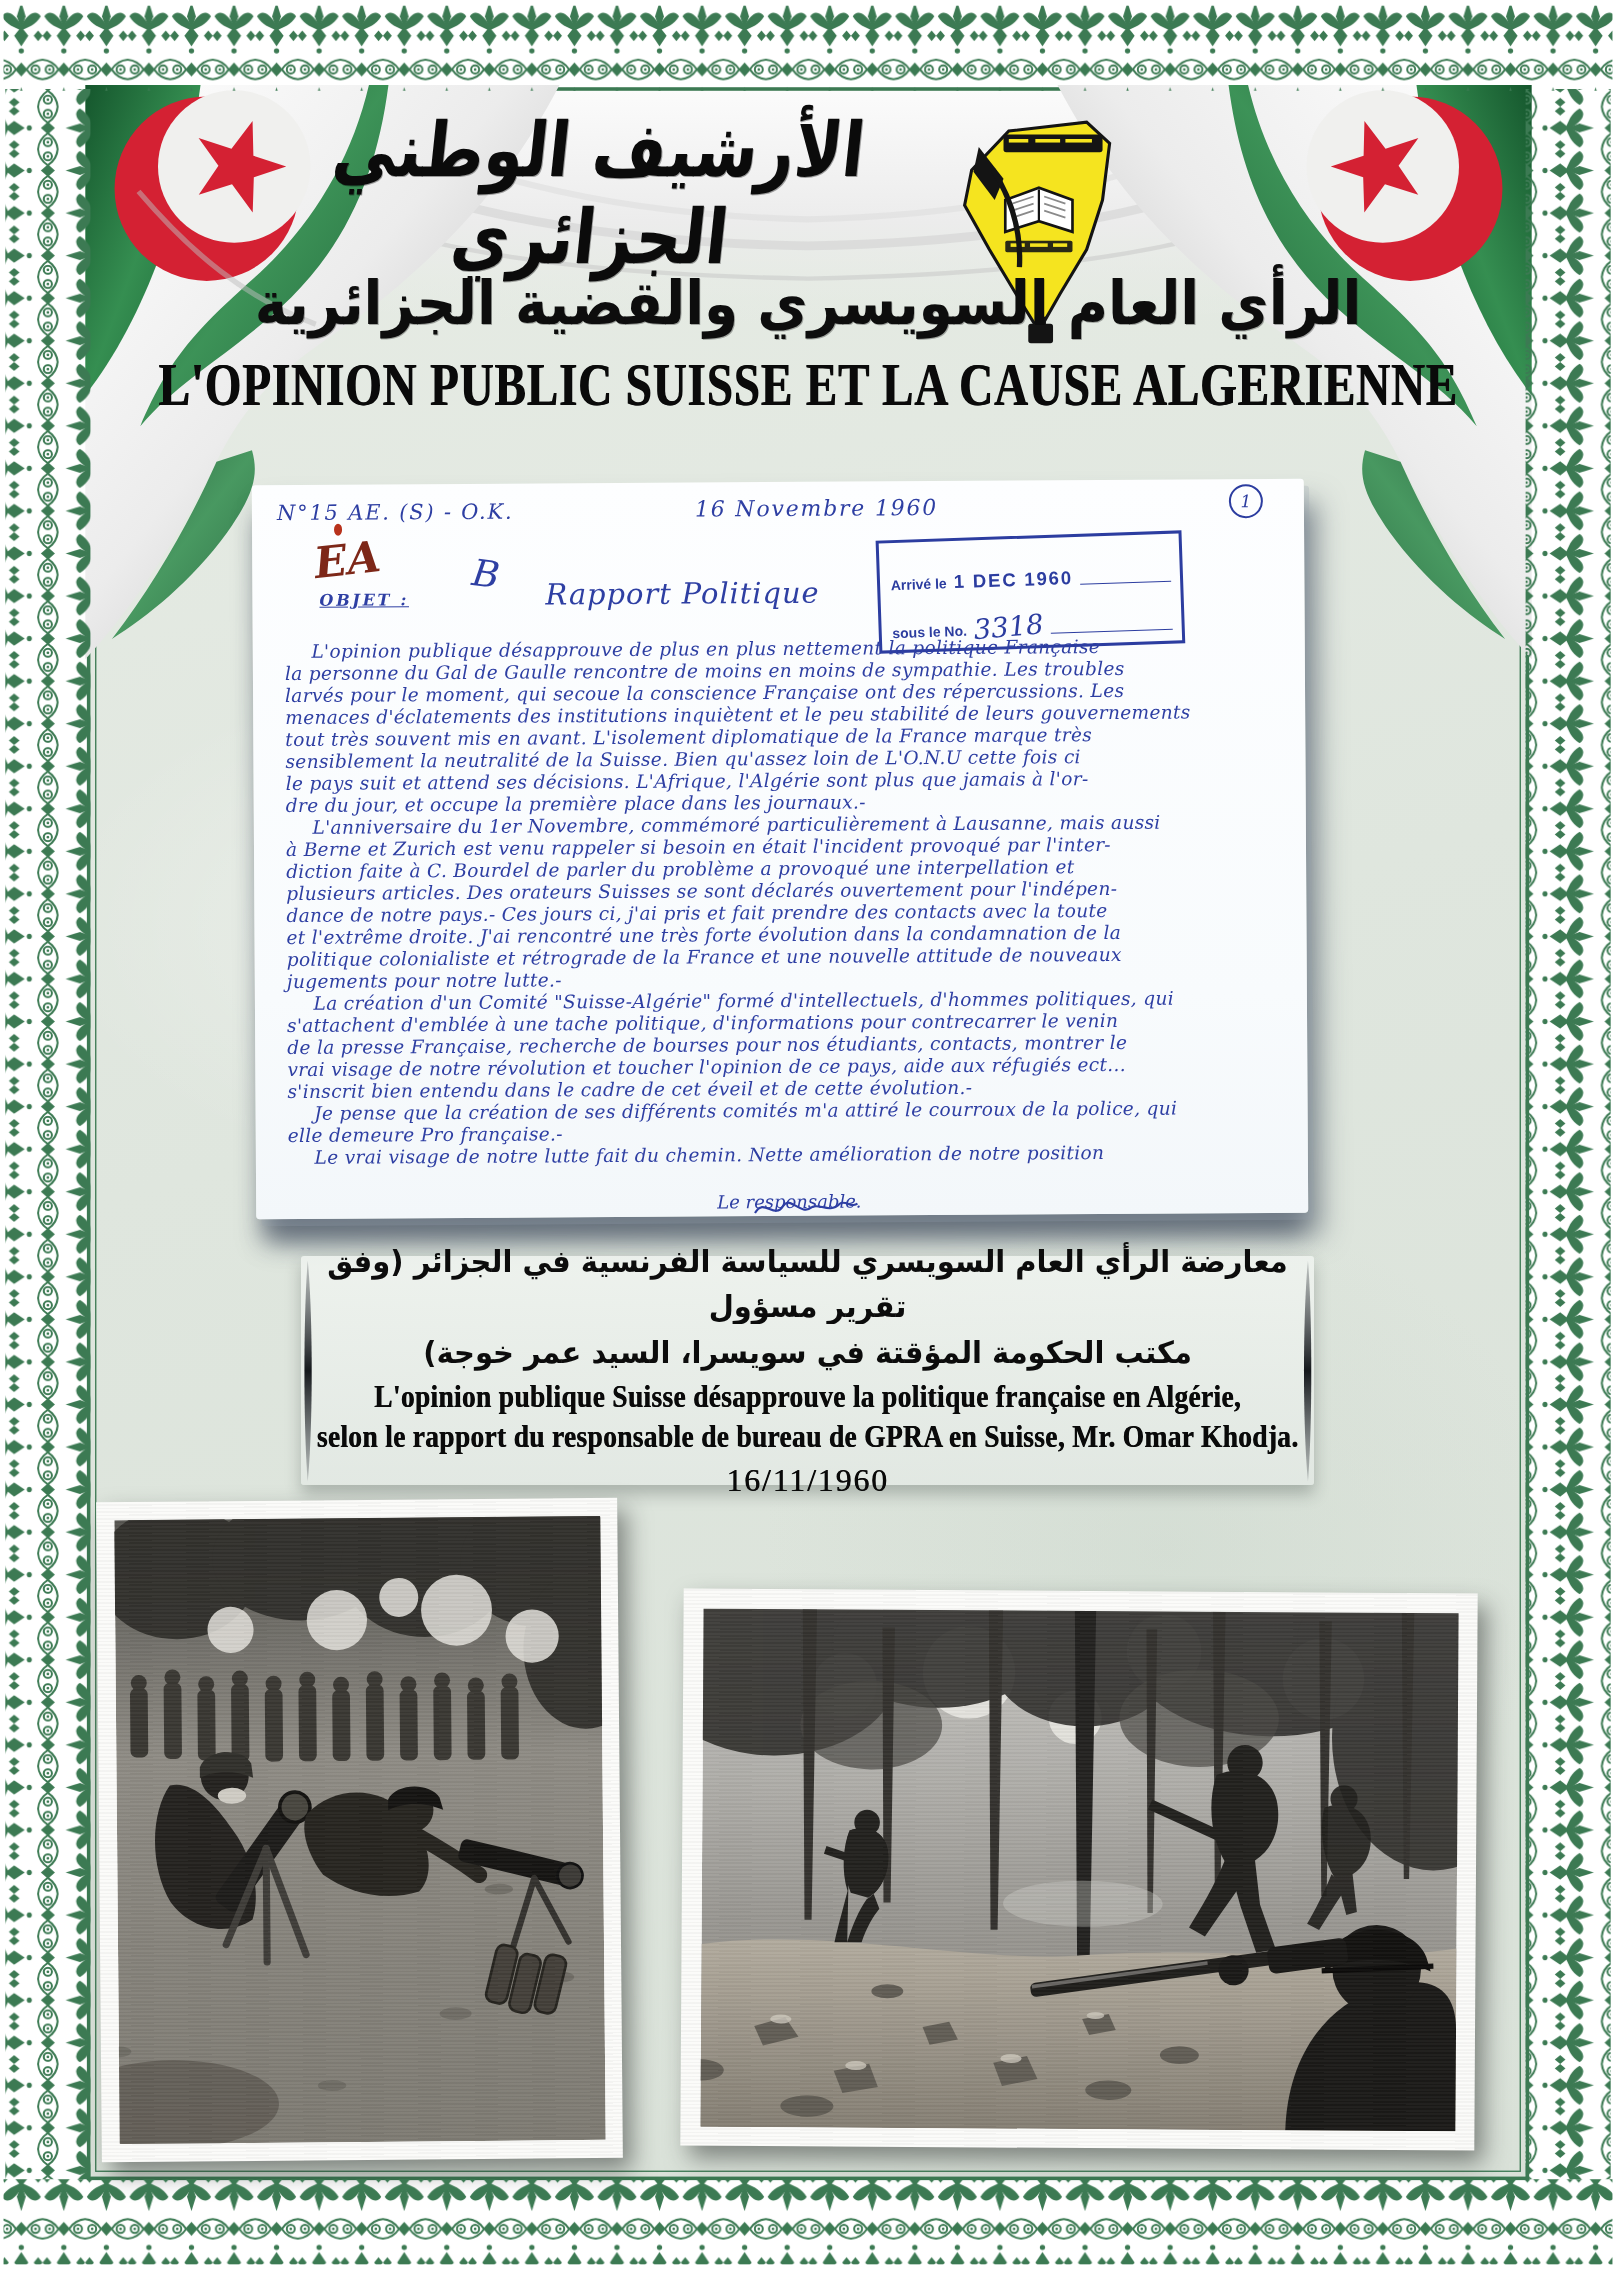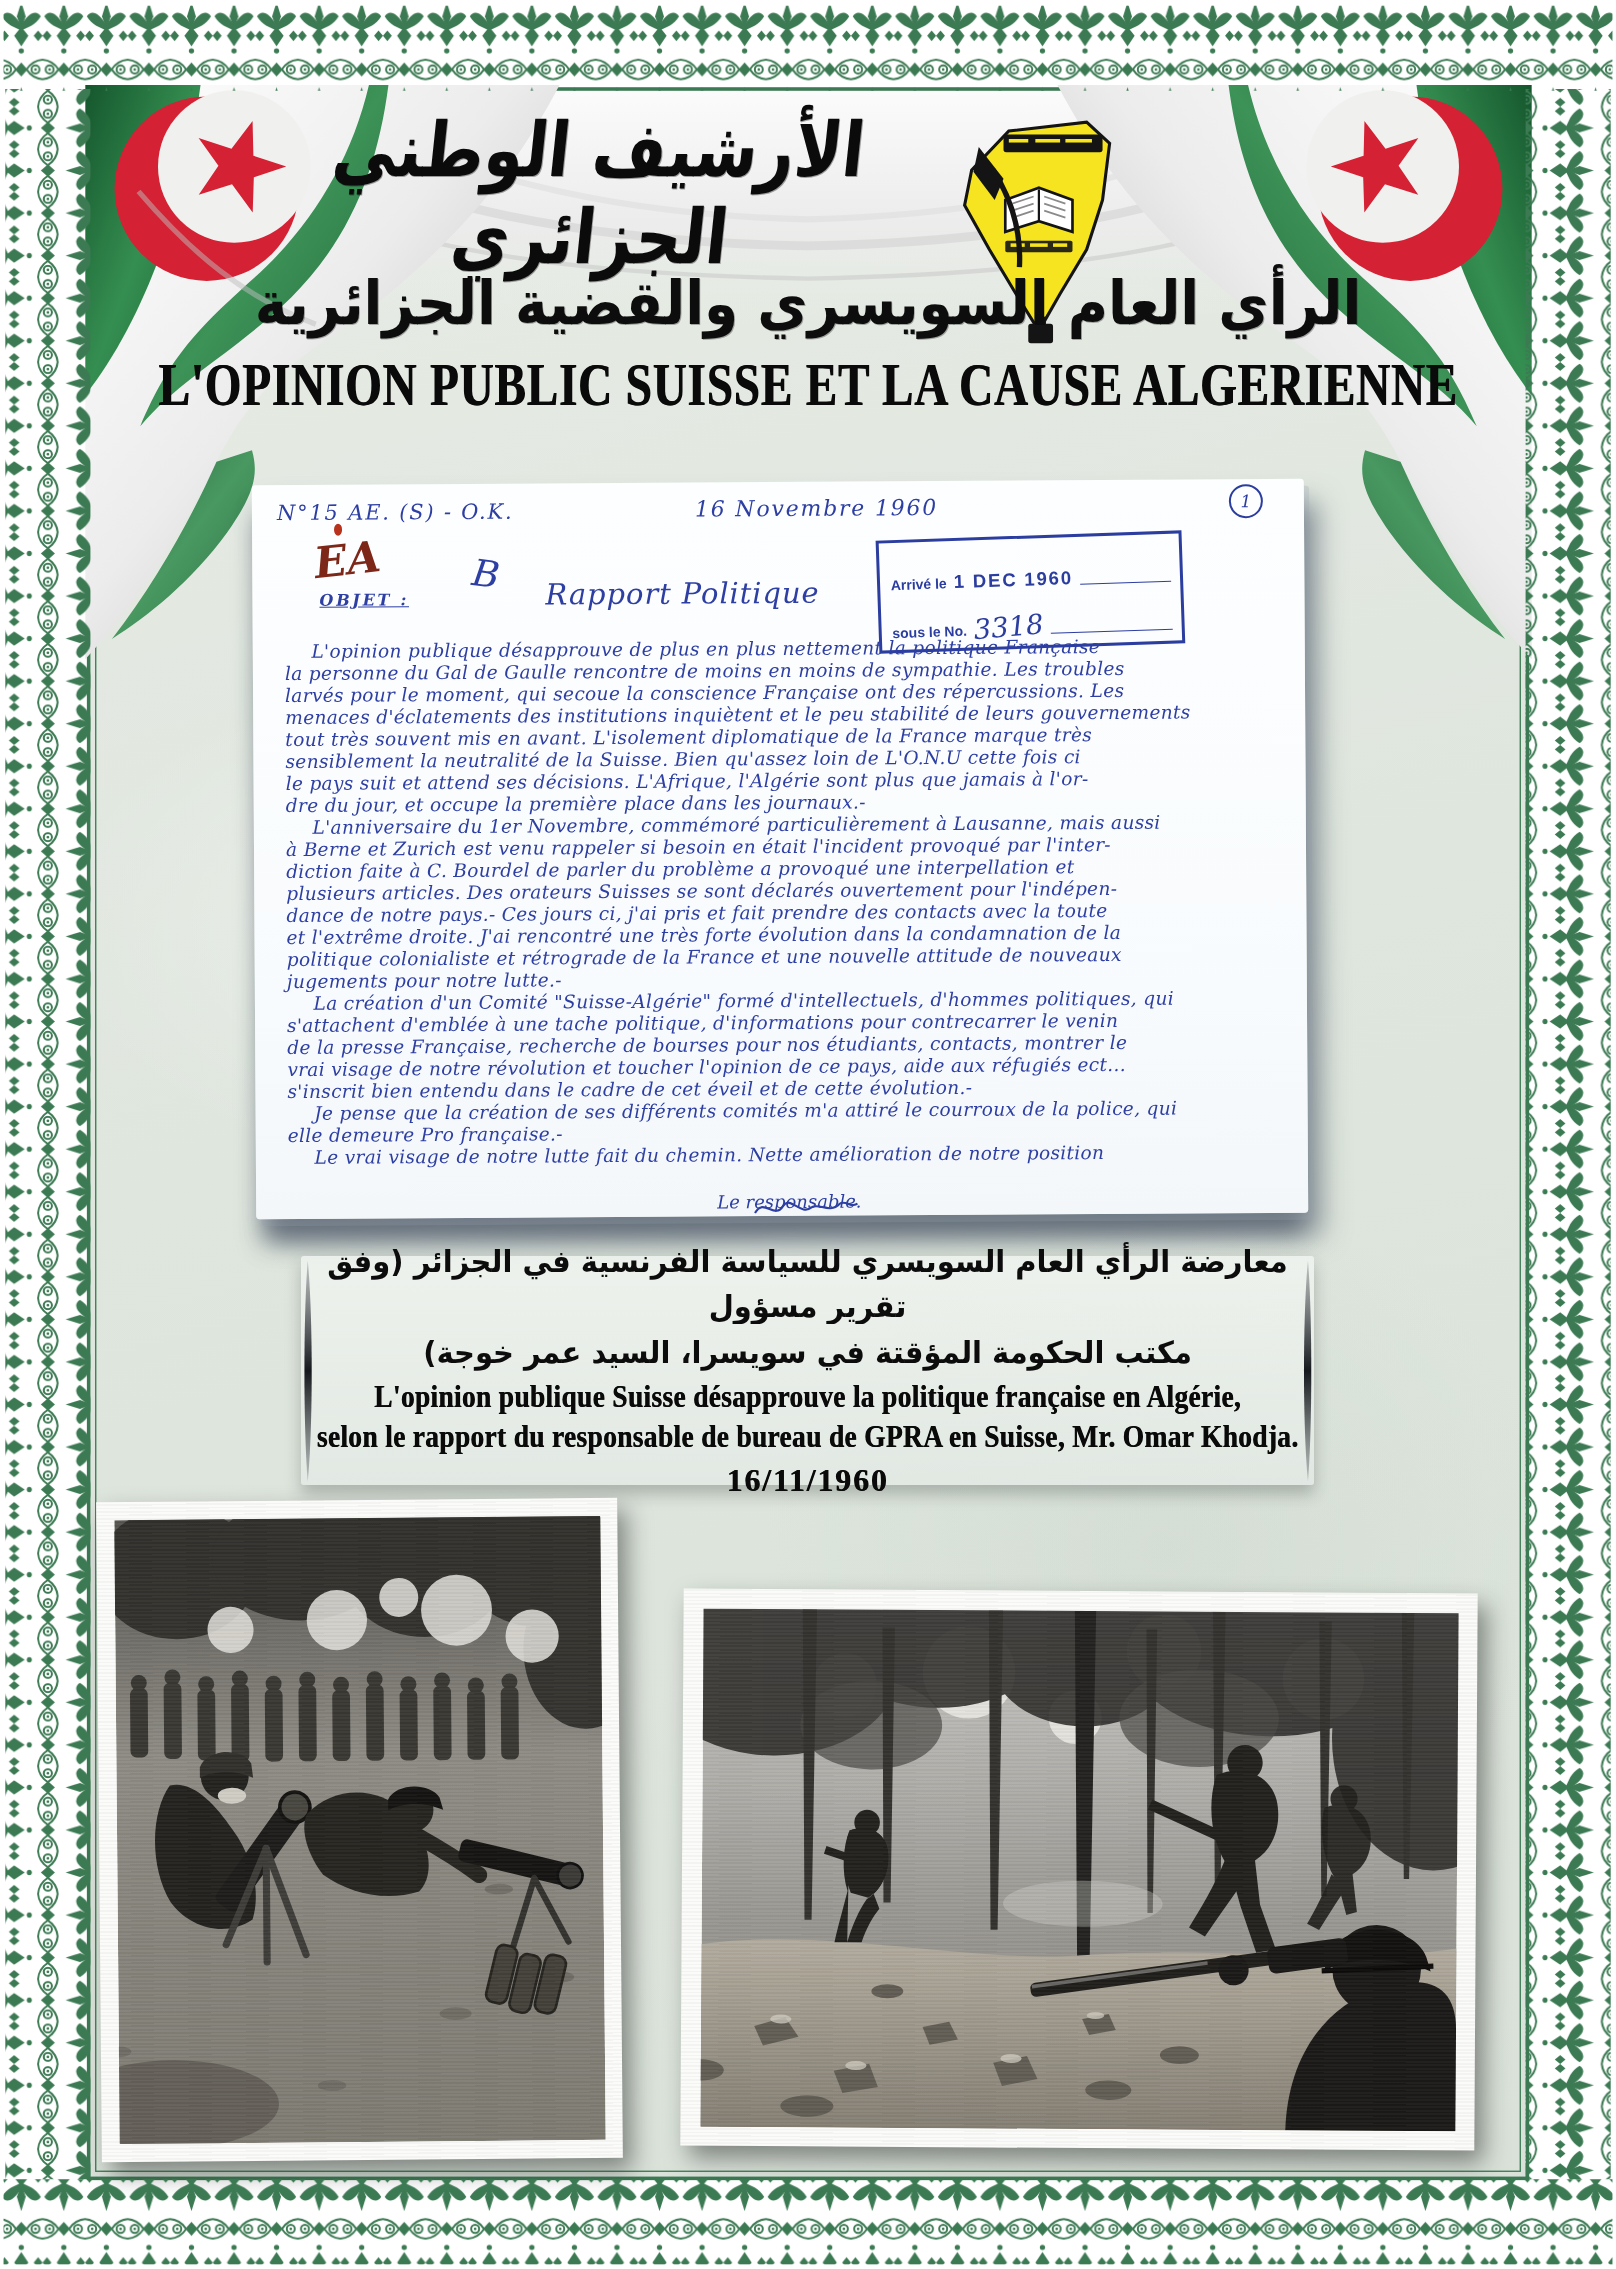--- a/index.html
+++ b/index.html
@@ -73,21 +73,21 @@
     border-radius:3px;box-shadow:0 8.9px 16px rgba(40,52,46,.28);
     display:flex;flex-direction:column;align-items:center;justify-content:center;gap:5.3px;}
   .cap-sliver{position:absolute;top:3.5px;height:222px;width:17.7px;}
   .cap-sliver.l{left:-3.5px;}
   .cap-sliver.r{right:-3.5px;transform:scaleX(-1);}
   .cap-ar{font-family:"DejaVu Sans",sans-serif;font-weight:700;font-size:29px;color:#0c0c0c;
     line-height:1.45;text-align:center;transform:scaleY(1.05);}
   .cap-fr{font-family:"Liberation Serif",serif;font-weight:700;font-size:27.5px;color:#0a0a0a;
     line-height:1.25;text-align:center;transform:scaleY(1.18);letter-spacing:0.3px;
     text-shadow:0.5px 0 0 #0a0a0a;}
-  .cap-date{font-family:"Liberation Serif",serif;font-weight:700;font-size:32px;color:#0a0a0a;
+  .cap-date{font-family:"Liberation Serif",serif;font-weight:400;font-size:32px;color:#0a0a0a;
     letter-spacing:1.8px;margin-top:3.5px;text-shadow:0.5px 0 0 #0a0a0a;}
 
   
   .photo{position:absolute;z-index:4;background:#fbfbf9;box-shadow:8.9px 12.4px 23px rgba(35,40,38,.5);}
   .photo svg{display:block;}
   .photo1{left:99px;top:1500px;width:521px;height:660px;padding:0;transform:rotate(-.5deg);}
   .photo1 .inner{margin:17.7px;}
   .photo2{left:682px;top:1591px;width:794px;height:557px;transform:rotate(.35deg);}
   .photo2 .inner{margin:19.5px;}
   .grain{position:absolute;inset:0;pointer-events:none;

